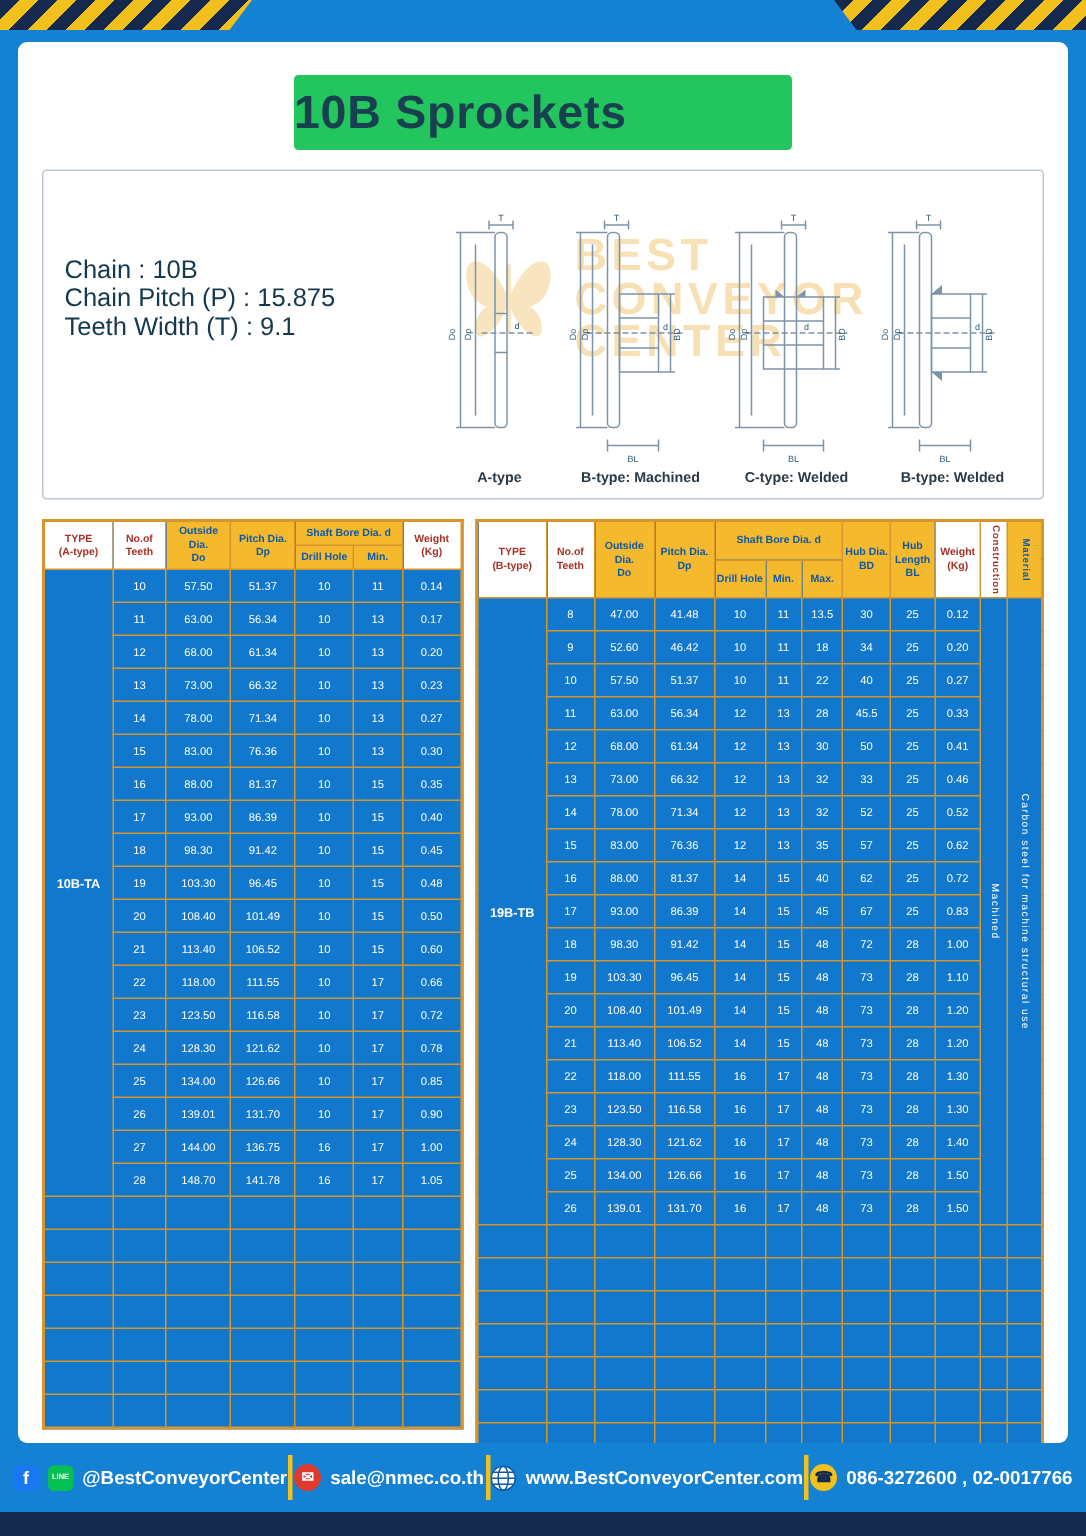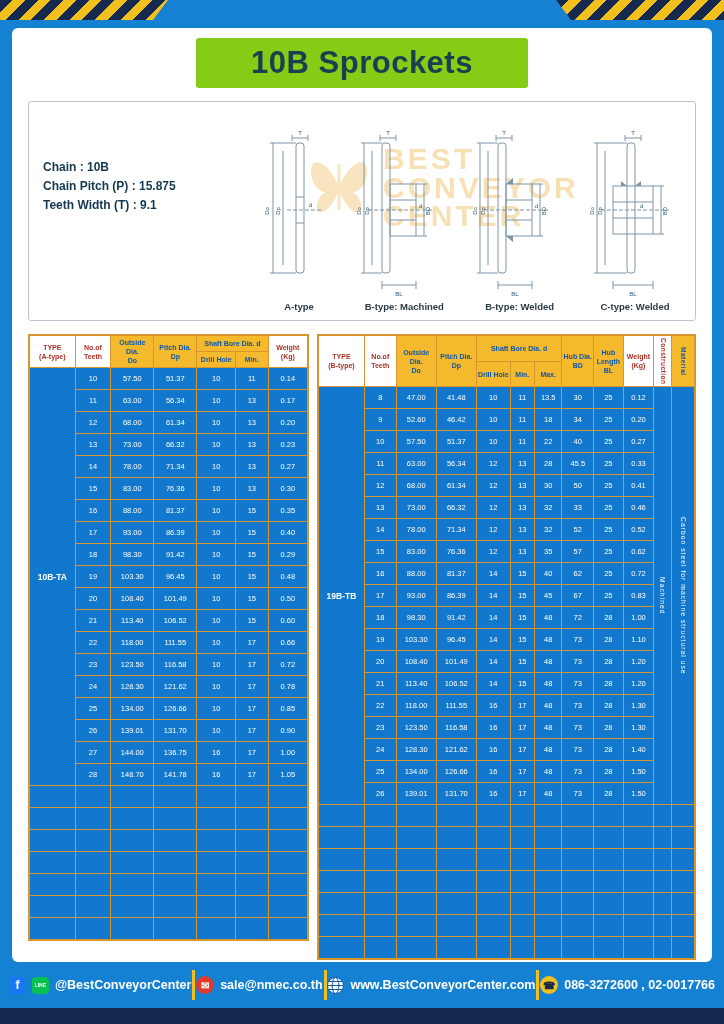--- a/index.html
+++ b/index.html
@@ -8,29 +8,29 @@
 
   
   .topbar{position:absolute;top:0;left:0;right:0;height:20px;}
   .hazard{position:absolute;top:0;height:20px;background:repeating-linear-gradient(135deg,#15294f 0 9px,#f2c01d 9px 18px);}
   .hazard-left{left:0;width:168px;clip-path:polygon(0 0,100% 0,calc(100% - 15px) 100%,0 100%);}
   .hazard-right{right:0;width:168px;clip-path:polygon(0 0,100% 0,100% 100%,15px 100%);}
 
   
   .card{position:absolute;top:28px;left:12px;right:12px;bottom:62px;background:#ffffff;border-radius:6px;padding:6px 16px;box-sizing:border-box;overflow:hidden;}
 
-  .title-banner{width:332px;height:50px;margin:4px auto 0;background:#84cc16;color:#19404f;
-    font-size:31px;font-weight:bold;text-align:center;line-height:50px;border-radius:3px;letter-spacing:0.5px;}
+  .title-banner{width:332px;height:50px;margin:16px auto 0;background:#22c55e;color:#19404f;
+    font-size:31px;font-weight:bold;text-align:left;line-height:50px;border-radius:3px;letter-spacing:0.5px;}
 
   
   .diagram-box{position:relative;margin-top:13px;height:218px;border:1px solid #b9c6d2;border-radius:3px;background:#fff;overflow:hidden;}
-  .specs{position:absolute;left:14px;top:56px;font-size:12px;font-weight:bold;color:#14384e;line-height:19px;z-index:2;}
+  .specs{position:absolute;left:14px;top:56px;font-size:17px;font-weight:normal;color:#14384e;line-height:19px;z-index:2;}
   .watermark{position:absolute;left:274px;top:42px;display:flex;align-items:center;gap:8px;opacity:0.55;z-index:0;}
   .wm-text div{font-size:30px;font-weight:bold;color:#f0c878;line-height:0.95;letter-spacing:3px;}
-  .diagrams{position:absolute;left:228px;right:8px;top:8px;bottom:8px;display:flex;justify-content:space-between;z-index:1;}
+  .diagrams{position:absolute;left:228px;right:8px;top:8px;bottom:8px;display:flex;justify-content:flex-end;z-index:1;}
   .diag{display:flex;flex-direction:column;align-items:center;justify-content:flex-end;}
   .diag-label{font-size:9.5px;color:#2a3a45;font-weight:bold;margin-top:2px;white-space:nowrap;}
   .diag svg{display:block;}
 
   
   .tables-row{display:flex;gap:8px;margin-top:13px;align-items:flex-start;}
   table.tbl{border-collapse:collapse;table-layout:fixed;background:#1278cd;border:2px solid #d8952e;}
   #table-a{width:281px;flex:0 0 281px;}
   #table-b{flex:1;width:100%;}
   .tbl th,.tbl td{border:1px solid #d8952e;text-align:center;vertical-align:middle;overflow:hidden;}
@@ -142,20 +142,58 @@
             <g fill="#2e5b76" font-size="6" font-family="Liberation Sans, sans-serif">
               <text x="36" y="6" text-anchor="middle">T</text>
               <text x="9" y="82" transform="rotate(-90 9 82)" text-anchor="middle">Do</text>
               <text x="17" y="82" transform="rotate(-90 17 82)" text-anchor="middle">Dp</text>
               <text x="67" y="79">d</text>
               <text x="78" y="82" transform="rotate(-90 78 82)" text-anchor="middle">BD</text>
               <text x="47" y="167" text-anchor="middle">BL</text>
             </g>
           </svg>
           <div class="diag-label">B-type: Machined</div>
+        </div>
+
+        <div class="diag">
+          <svg width="104" height="170" viewBox="0 0 104 170">
+            <g stroke="#7d93a8" stroke-width="1" fill="none">
+              <line x1="42" y1="9" x2="58" y2="9"></line>
+                <line x1="42" y1="6" x2="42" y2="12"></line>
+                <line x1="58" y1="6" x2="58" y2="12"></line>
+              <rect x="44" y="14" width="8" height="130" rx="3"></rect>
+              <rect x="30" y="57" width="40" height="48"></rect>
+              <line x1="30" y1="73" x2="70" y2="73"></line>
+                <line x1="30" y1="89" x2="70" y2="89"></line>
+              <line x1="14" y1="14" x2="14" y2="144"></line>
+                <line x1="11" y1="14" x2="44" y2="14"></line>
+                <line x1="11" y1="144" x2="44" y2="144"></line>
+              <line x1="22" y1="22" x2="22" y2="136"></line>
+              <line x1="78" y1="57" x2="78" y2="105"></line>
+                <line x1="70" y1="57" x2="81" y2="57"></line>
+                <line x1="70" y1="105" x2="81" y2="105"></line>
+              <line x1="18" y1="81" x2="86" y2="81" stroke-dasharray="4 2"></line>
+              <line x1="30" y1="156" x2="70" y2="156"></line>
+                <line x1="30" y1="152" x2="30" y2="160"></line>
+                <line x1="70" y1="152" x2="70" y2="160"></line>
+            </g>
+            <g fill="#7d93a8" stroke="none">
+              <path d="M44 57 l-6 -5 v5 z"></path>
+                <path d="M52 57 l6 -5 v5 z"></path>
+            </g>
+            <g fill="#2e5b76" font-size="6" font-family="Liberation Sans, sans-serif">
+              <text x="50" y="6" text-anchor="middle">T</text>
+              <text x="11" y="82" transform="rotate(-90 11 82)" text-anchor="middle">Do</text>
+              <text x="19" y="82" transform="rotate(-90 19 82)" text-anchor="middle">Dp</text>
+              <text x="57" y="79">d</text>
+              <text x="84" y="82" transform="rotate(-90 84 82)" text-anchor="middle">BD</text>
+              <text x="50" y="167" text-anchor="middle">BL</text>
+            </g>
+          </svg>
+          <div class="diag-label">C-type: Welded</div>
         </div>
 
         <div class="diag">
           <svg width="104" height="170" viewBox="0 0 104 170">
             <g stroke="#7d93a8" stroke-width="1" fill="none">
               <line x1="28" y1="9" x2="44" y2="9"></line>
                 <line x1="28" y1="6" x2="28" y2="12"></line>
                 <line x1="44" y1="6" x2="44" y2="12"></line>
               <rect x="30" y="14" width="8" height="130" rx="3"></rect>
               <rect x="38" y="55" width="26" height="52"></rect>
@@ -182,58 +220,20 @@
               <text x="9" y="82" transform="rotate(-90 9 82)" text-anchor="middle">Do</text>
               <text x="17" y="82" transform="rotate(-90 17 82)" text-anchor="middle">Dp</text>
               <text x="67" y="79">d</text>
               <text x="78" y="82" transform="rotate(-90 78 82)" text-anchor="middle">BD</text>
               <text x="47" y="167" text-anchor="middle">BL</text>
             </g>
           </svg>
           <div class="diag-label">B-type: Welded</div>
         </div>
 
-        <div class="diag">
-          <svg width="104" height="170" viewBox="0 0 104 170">
-            <g stroke="#7d93a8" stroke-width="1" fill="none">
-              <line x1="42" y1="9" x2="58" y2="9"></line>
-                <line x1="42" y1="6" x2="42" y2="12"></line>
-                <line x1="58" y1="6" x2="58" y2="12"></line>
-              <rect x="44" y="14" width="8" height="130" rx="3"></rect>
-              <rect x="30" y="57" width="40" height="48"></rect>
-              <line x1="30" y1="73" x2="70" y2="73"></line>
-                <line x1="30" y1="89" x2="70" y2="89"></line>
-              <line x1="14" y1="14" x2="14" y2="144"></line>
-                <line x1="11" y1="14" x2="44" y2="14"></line>
-                <line x1="11" y1="144" x2="44" y2="144"></line>
-              <line x1="22" y1="22" x2="22" y2="136"></line>
-              <line x1="78" y1="57" x2="78" y2="105"></line>
-                <line x1="70" y1="57" x2="81" y2="57"></line>
-                <line x1="70" y1="105" x2="81" y2="105"></line>
-              <line x1="18" y1="81" x2="86" y2="81" stroke-dasharray="4 2"></line>
-              <line x1="30" y1="156" x2="70" y2="156"></line>
-                <line x1="30" y1="152" x2="30" y2="160"></line>
-                <line x1="70" y1="152" x2="70" y2="160"></line>
-            </g>
-            <g fill="#7d93a8" stroke="none">
-              <path d="M44 57 l-6 -5 v5 z"></path>
-                <path d="M52 57 l6 -5 v5 z"></path>
-            </g>
-            <g fill="#2e5b76" font-size="6" font-family="Liberation Sans, sans-serif">
-              <text x="50" y="6" text-anchor="middle">T</text>
-              <text x="11" y="82" transform="rotate(-90 11 82)" text-anchor="middle">Do</text>
-              <text x="19" y="82" transform="rotate(-90 19 82)" text-anchor="middle">Dp</text>
-              <text x="57" y="79">d</text>
-              <text x="84" y="82" transform="rotate(-90 84 82)" text-anchor="middle">BD</text>
-              <text x="50" y="167" text-anchor="middle">BL</text>
-            </g>
-          </svg>
-          <div class="diag-label">C-type: Welded</div>
-        </div>
-
       </div>
     </div>
 
     <div class="tables-row">
 
       <table class="tbl" id="table-a">
         <colgroup>
           <col style="width:44px">
             <col style="width:34px">
             <col style="width:41px">
@@ -337,21 +337,21 @@
               <td>10</td>
               <td>15</td>
               <td>0.40</td>
             </tr>
             <tr>
               <td>18</td>
               <td>98.30</td>
               <td>91.42</td>
               <td>10</td>
               <td>15</td>
-              <td>0.29</td>
+              <td>0.45</td>
             </tr>
             <tr>
               <td>19</td>
               <td>103.30</td>
               <td>96.45</td>
               <td>10</td>
               <td>15</td>
               <td>0.48</td>
             </tr>
             <tr>

